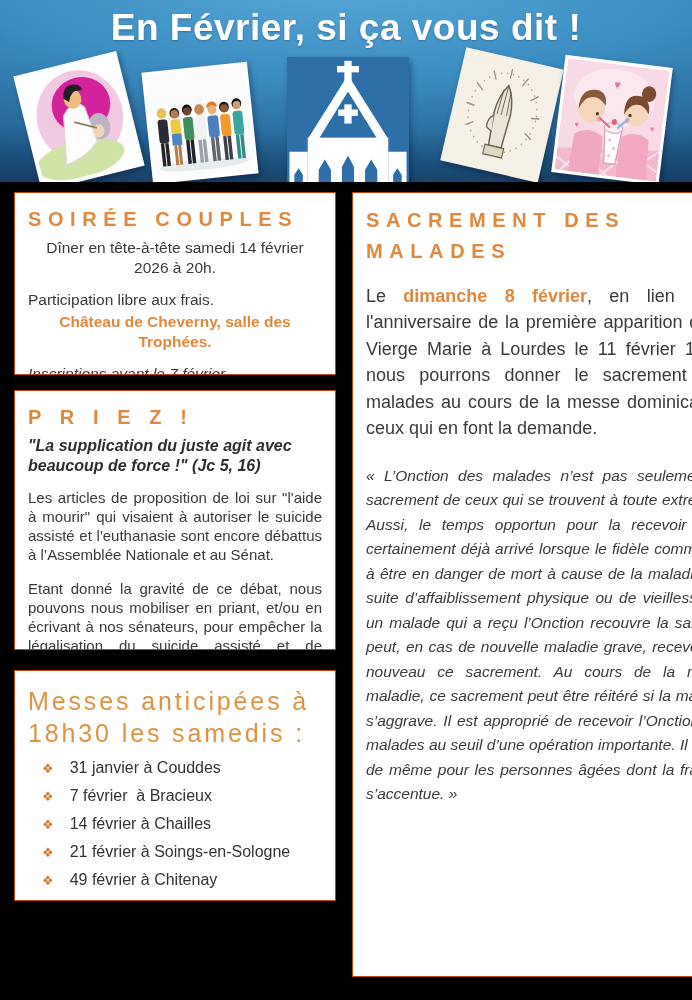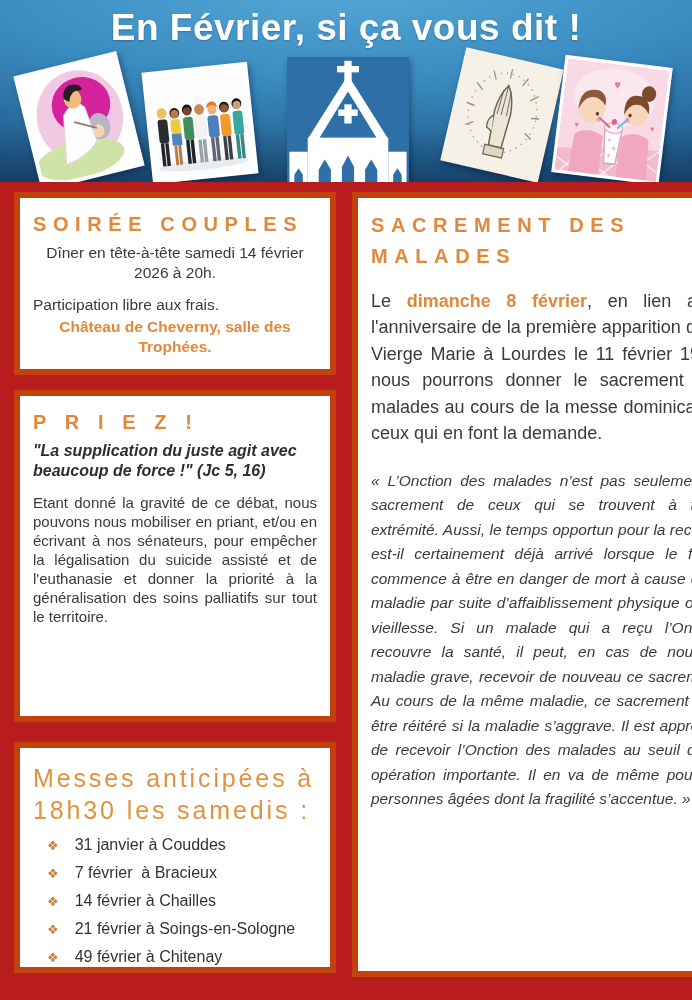--- a/index.html
+++ b/index.html
@@ -4,21 +4,21 @@
 <style>
   * { margin: 0; padding: 0; box-sizing: border-box; }
   html, body { background: #ffffff; }
   body { font-family: "Liberation Sans", "DejaVu Sans", sans-serif; color: #3a3a3a; }
 
   .page {
     position: relative;
     width: 692px;
     height: 1000px;
     margin: 0 auto;
-    background: #b91c1c;
+    background: #000000;
     overflow: hidden;
   }
 
   
   .banner {
     position: relative;
     width: 100%;
     height: 182px;
     background:
       linear-gradient(to bottom, rgba(0,0,0,0) 70%, rgba(10,30,60,0.35) 100%),
@@ -51,27 +51,27 @@
   .columns {
     display: flex;
     gap: 16px;
     padding: 10px 12px 0 14px;
     align-items: flex-start;
   }
   .col-left  { width: 322px; flex: none; }
   .col-right { width: 392px; flex: none; }
 
   .box {
-    border: 6px solid #c2410c;
+    border: 1px solid #c2410c;
     background: #ffffff;
     padding: 6px 13px 8px 13px;
     overflow: hidden;
   }
   .box-soiree { height: 183px; }
-  .box-priez  { height: 332px; margin-top: 15px; }
+  .box-priez  { height: 260px; margin-top: 15px; }
   .box-messes { height: 231px; margin-top: 20px; }
   .box-sacrement { height: 785px; }
 
   .section-title {
     color: #e0883c;
     font-size: 20px;
     font-weight: bold;
     letter-spacing: 0.33em;
     line-height: 1.4;
     margin: 6px 0 5px 0;
@@ -314,20 +314,21 @@
         <p class="txt center intro">Dîner en tête-à-tête samedi 14 février 2026 à 20h.</p>
         <p class="txt txt-line">Participation libre aux frais.</p>
         <p class="txt center orange bold venue">Château de Cheverny, salle des Trophées.</p>
         <p class="txt txt-line italic">Inscriptions avant le 7 février.</p>
 
       </section>
 
       <section class="box box-priez">
         <h2 class="section-title">P R I E Z  !</h2>
         <p class="verse">"La supplication du juste agit avec beaucoup de force !" (Jc 5, 16)</p>
+        <p class="para just">Les articles de proposition de loi sur "l'aide à mourir" qui visaient à autoriser le suicide assisté et l'euthanasie sont encore débattus à l’Assemblée Nationale et au Sénat.</p>
         <p class="para just">Etant donné la gravité de ce débat, nous pouvons nous mobiliser en priant, et/ou en écrivant à nos sénateurs, pour empêcher la légalisation du suicide assisté et de l'euthanasie et donner la priorité à la généralisation des soins palliatifs sur tout le territoire.</p>
       </section>
 
       <section class="box box-messes">
         <h2 class="messes-title">Messes anticipées à 18h30 les samedis :</h2>
         <ul class="messes-list">
           <li>
             <span class="bullet">❖</span>
             <span>31 janvier à Couddes</span>
           </li>

